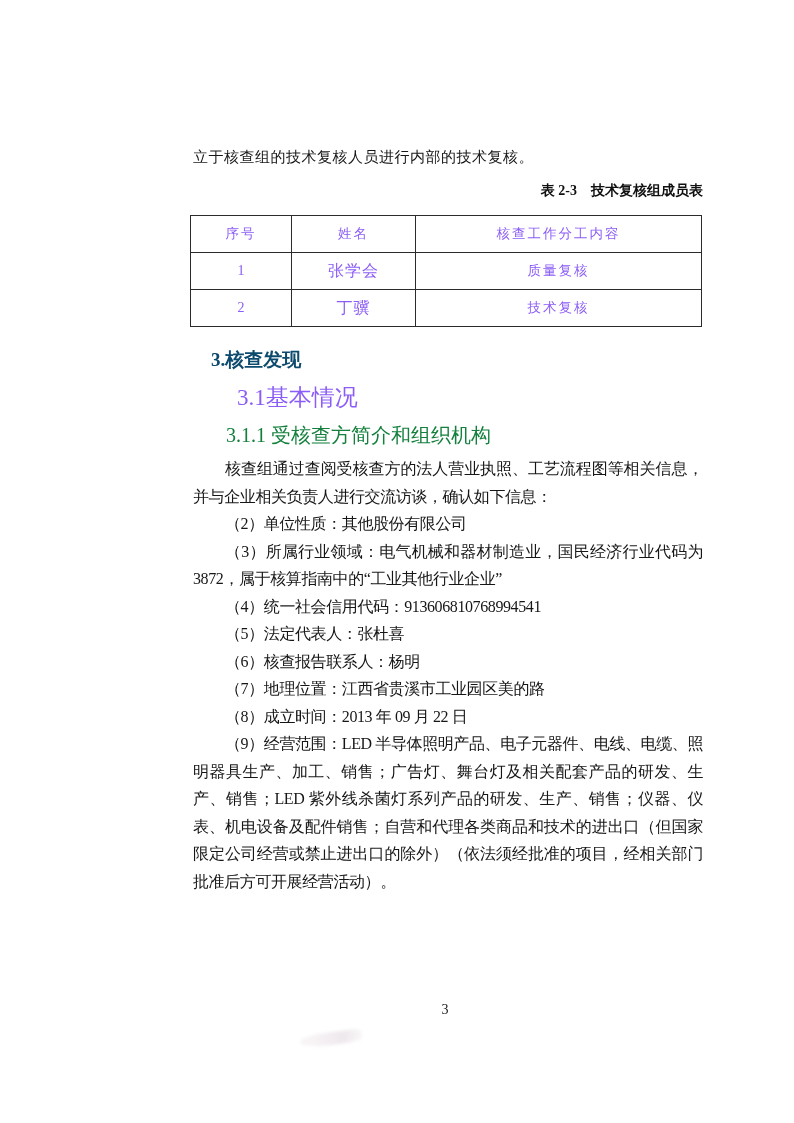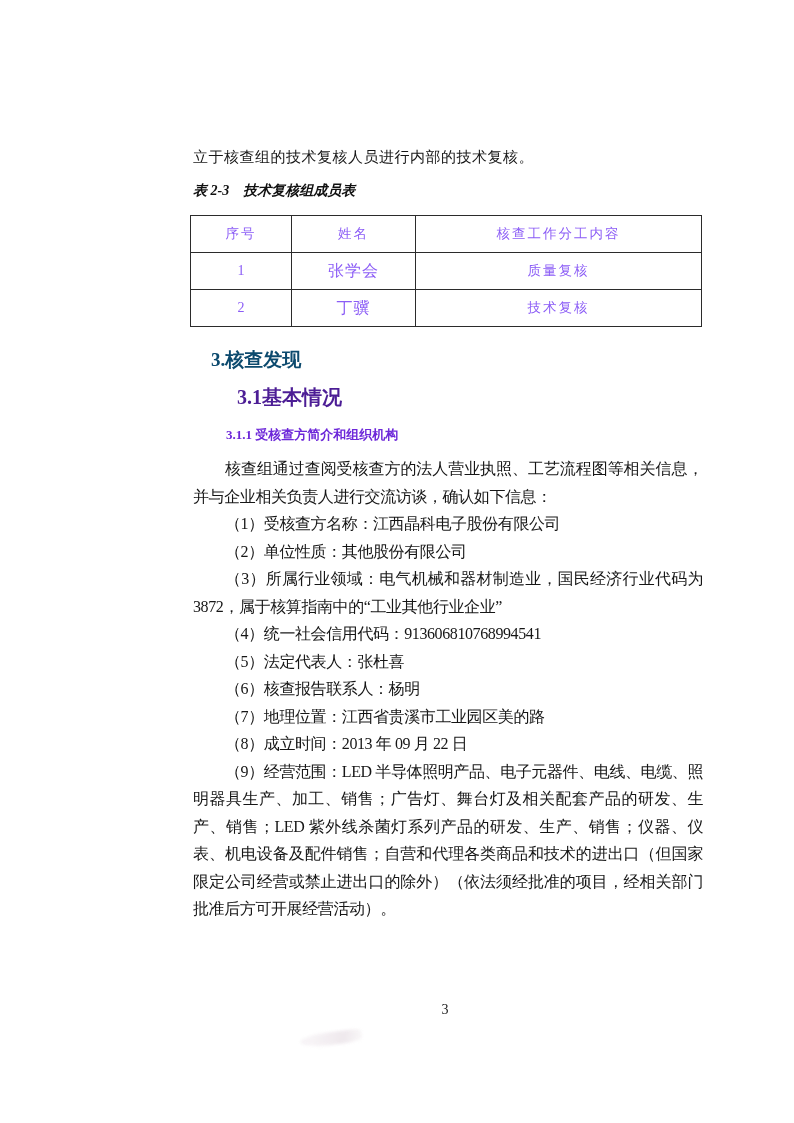--- a/index.html
+++ b/index.html
@@ -24,26 +24,25 @@
   }
   .intro-line {
     margin: 0;
     font-size: 15px;
     line-height: 20px;
     letter-spacing: 0.5px;
     color: #161616;
   }
   .table-caption {
     margin: 16px 0 0 0;
-    text-align: left;
+    text-align: right;
     font-size: 14px;
     font-weight: bold;
     line-height: 15px;
     color: #101010;
-    font-style: italic;
   }
   table.members {
     margin-top: 17px;
     margin-left: -3px;
     width: 511px;
     border-collapse: collapse;
     table-layout: fixed;
   }
   table.members, table.members th, table.members td {
     border: 1.6px solid #2b2b2b;
@@ -65,31 +64,31 @@
   td.cell-duty { font-size: 13.5px; letter-spacing: 2px; }
   .h1 {
     margin: 20px 0 0 18px;
     font-size: 19px;
     font-weight: bold;
     line-height: 25px;
     color: #0c4a6e;
   }
   .h2 {
     margin: 14px 0 0 44px;
-    font-size: 20px;
-    font-weight: bold;
+    font-size: 23px;
+    font-weight: normal;
     line-height: 23px;
-    color: #4c1d95;
+    color: #8b5cf6;
   }
   .h3 {
     margin: 16px 0 0 33px;
-    font-size: 13px;
-    font-weight: bold;
+    font-size: 20px;
+    font-weight: normal;
     line-height: 20px;
-    color: #6d28d9;
+    color: #15803d;
   }
   .body-text { margin-top: 10px; }
   .body-text p {
     margin: 0;
     font-size: 16px;
     line-height: 27.5px;
     letter-spacing: -0.4px;
     text-align: justify;
     text-indent: 2em;
     color: #161616;
@@ -152,21 +151,20 @@
         </tr>
       </tbody>
     </table>
 
     <div class="h1">3.核查发现</div>
     <div class="h2">3.1基本情况</div>
     <div class="h3">3.1.1 受核查方简介和组织机构</div>
 
     <div class="body-text">
       <p>核查组通过查阅受核查方的法人营业执照、工艺流程图等相关信息，并与企业相关负责人进行交流访谈，确认如下信息：</p>
-      <p>（1）受核查方名称：江西晶科电子股份有限公司</p>
       <p>（2）单位性质：其他股份有限公司</p>
       <p>（3）所属行业领域：电气机械和器材制造业，国民经济行业代码为 3872，属于核算指南中的“工业其他行业企业”</p>
       <p>（4）统一社会信用代码：913606810768994541</p>
       <p>（5）法定代表人：张杜喜</p>
       <p>（6）核查报告联系人：杨明</p>
       <p>（7）地理位置：江西省贵溪市工业园区美的路</p>
       <p>（8）成立时间：2013 年 09 月 22 日</p>
       <p>（9）经营范围：LED 半导体照明产品、电子元器件、电线、电缆、照明器具生产、加工、销售；广告灯、舞台灯及相关配套产品的研发、生产、销售；LED 紫外线杀菌灯系列产品的研发、生产、销售；仪器、仪表、机电设备及配件销售；自营和代理各类商品和技术的进出口（但国家限定公司经营或禁止进出口的除外）（依法须经批准的项目，经相关部门批准后方可开展经营活动）。</p>
     </div>
   </div>

